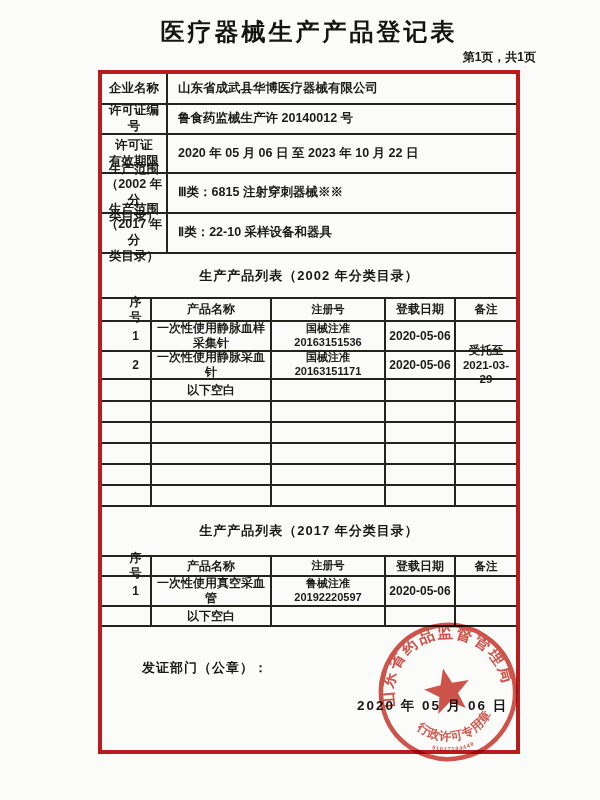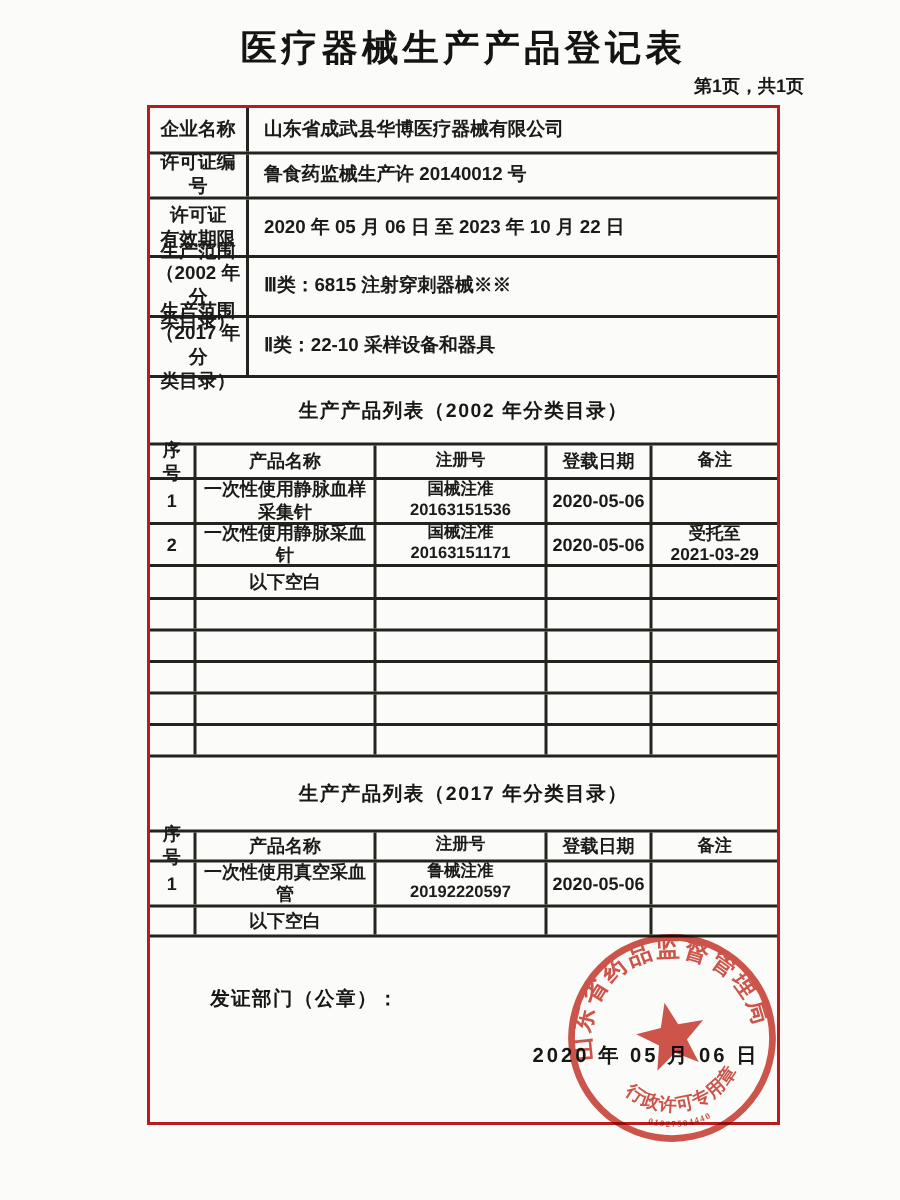--- a/index.html
+++ b/index.html
@@ -20,39 +20,39 @@
     font-size: 24px; font-weight: bold; letter-spacing: 3px;
     color: #141412;
   }
   .page-info {
     position: absolute; top: 49px; left: 116px; width: 420px;
     text-align: right; font-size: 12px; font-weight: bold;
   }
 
   .form {
     position: absolute; left: 98px; top: 70px; width: 422px;
-    border: 2px solid #b91c1c;
+    border: 4px solid #b91c1c;
   }
   .row { display: flex; border-bottom: 2px solid #24241f; }
   .row.noline { border-bottom: none; }
   .cell {
     display: flex; align-items: center; justify-content: center;
     text-align: center; font-size: 12px; font-weight: bold;
     white-space: pre-line; line-height: 1.25; padding: 2px 3px;
     color: #1b1b18;
   }
   .bR { border-right: 2px solid #24241f; }
   .label { width: 66px; font-size: 12.5px; }
   .value { flex: 1; justify-content: flex-start; text-align: left; padding-left: 10px; font-size: 12.5px; }
   .sec-title {
     display: flex; align-items: center; justify-content: center;
     font-size: 13px; font-weight: bold;
     border-bottom: 2px solid #24241f; letter-spacing: 1px;
   }
-  .c-no   { width: 31px; }
+  .c-no   { width: 31px; margin-left: 19px; }
   .c-name { width: 120px; }
   .c-reg  { width: 114px; font-size: 11px; }
   .c-date { width: 70px; }
   .c-note { flex: 1; font-size: 11.5px; }
 
   .footer { position: relative; height: 123px; }
   .issuer { position: absolute; left: 40px; top: 32px; font-size: 13px; font-weight: bold; letter-spacing: 1px; }
   .issue-date { position: absolute; left: 255px; top: 70px; font-size: 13.5px; font-weight: bold; letter-spacing: 2px; }
 
   .seal {

